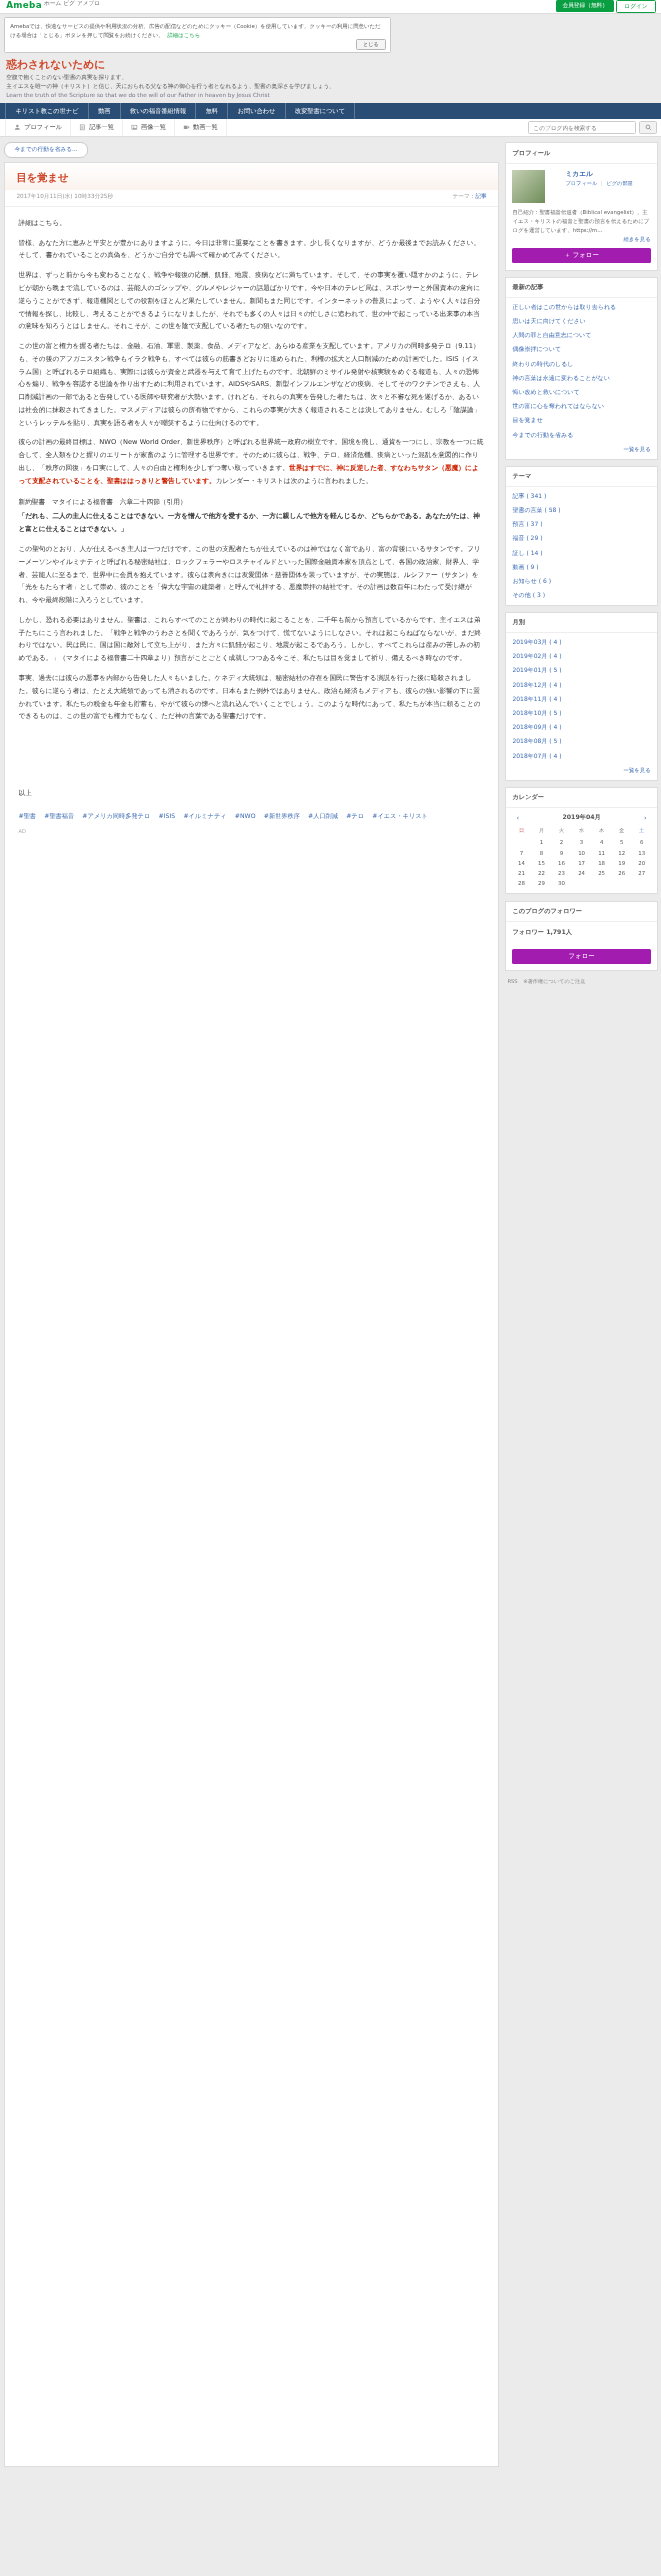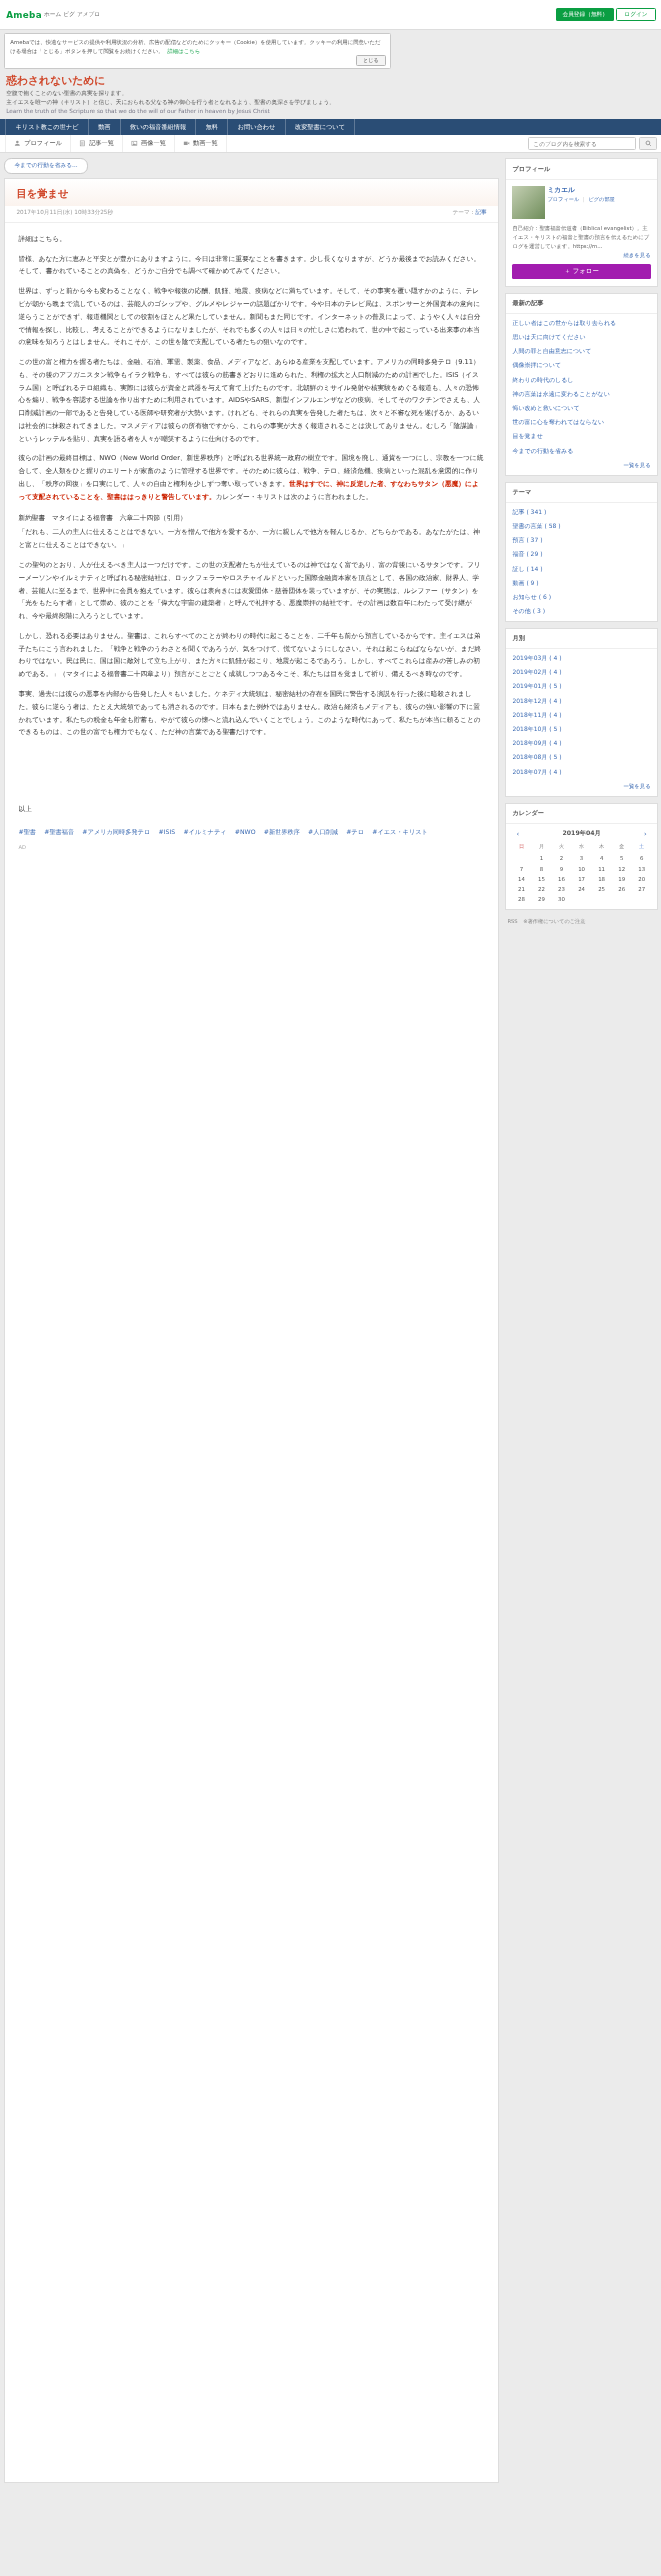--- a/index.html
+++ b/index.html
@@ -2,21 +2,21 @@
 <html lang="ja" style="font-size:8.2px"><head>
 <meta charset="utf-8">
 <style>
   *{margin:0;padding:0;box-sizing:border-box;}
   html,body{width:662px;height:3091px;overflow:hidden;}
   body{font-family:"DejaVu Sans","Liberation Sans",sans-serif;background:#ebebeb;color:#333;font-size:6.2px;}
   a{text-decoration:none;cursor:pointer;}
   button{cursor:pointer;font-family:inherit;}
 
   
-  .topbar{height:30px;background:#fff;border-bottom:0.5px solid #ddd;display:flex;align-items:center;padding:0 6.2px;gap:2px;}
+  .topbar{height:14px;background:#fff;border-bottom:0.5px solid #ddd;display:flex;align-items:flex-start;padding:0 6.2px;gap:2px;}
   .logo{color:#0a9e42;font-weight:bold;font-size:8.8px;letter-spacing:0.3px;}
   .topbar-link{color:#666;font-size:5.7px;}
   .topbar-spacer{flex:1;}
   .btn-register{background:#0a9e42;color:#fff;border:none;border-radius:1.5px;font-size:5.7px;padding:2.1px 6.2px;}
   .btn-login{background:#fff;color:#0a9e42;border:0.5px solid #0a9e42;border-radius:1.5px;font-size:5.7px;padding:1.5px 7.2px;}
 
   
   .notice-wrap{padding:3.1px 4.1px 2.1px;}
   .notice{width:387px;background:#fff;border:0.5px solid #c9c9c9;border-radius:1.5px;padding:4.1px 5.2px 13.4px;font-size:5.4px;color:#555;line-height:1.55;position:relative;}
   .notice .link{color:#0a9e42;margin-left:2.1px;}
@@ -50,33 +50,33 @@
   .prev-pill{display:inline-block;background:#fff;border:0.5px solid #c9c9c9;border-radius:7.2px;color:#3b6ab2;font-size:5.7px;padding:2.6px 9.3px;margin-bottom:4.1px;}
 
   .card{background:#fff;border:0.5px solid #ddd;}
   .post-card{padding-bottom:9.3px;}
   .post-title{color:#d0482b;font-size:10.3px;font-weight:bold;padding:8.2px 11.3px 5.2px;background:linear-gradient(#ffffff,#fbf3ee);}
   .post-meta{display:flex;justify-content:space-between;padding:3.1px 11.3px 5.2px;border-bottom:0.5px solid #eee;font-size:5.7px;color:#999;}
   .theme-link{color:#3b6ab2;}
   .post-body{padding:9.3px 13.4px 0;font-size:6.7px;line-height:1.9;color:#333;}
   .body-p{margin-bottom:7.2px;}
   .quote-title{margin:8.2px 0 2.1px;}
-  .quote{font-weight:normal;margin-bottom:7.2px;}
+  .quote{font-weight:bold;margin-bottom:7.2px;}
   .em{color:#cc2200;font-weight:bold;}
   .body-spacer{height:57px;}
 
   .tags{padding:5.2px 13.4px 1px;display:flex;flex-wrap:wrap;gap:2.1px 8.2px;}
   .tag{color:#3b6ab2;font-size:6.2px;}
   .ad-label{padding:5.2px 13.4px 0;color:#aaa;font-size:5.2px;}
   .ad-space{height:1623px;}
 
   
   .side-card{background:#fff;border:0.5px solid #ddd;margin-bottom:6.2px;}
   .side-head{font-size:6.2px;font-weight:bold;color:#555;padding:5.2px 6.2px;border-bottom:0.5px solid #eee;}
-  .profile-row{padding:6.2px 6.2px 2.1px;display:flex;gap:2px;}
+  .profile-row{padding:6.2px 6.2px 2.1px;display:flex;gap:20px;}
   .p-avatar{width:33px;height:33px;background:linear-gradient(135deg,#c5d0b4,#6f8d5a);flex:none;}
   .p-name{color:#3b6ab2;font-size:6.7px;font-weight:bold;display:block;}
   .p-links{font-size:5.2px;margin-top:2.1px;}
   .p-links a{color:#3b6ab2;}
   .p-links .sep{color:#bbb;margin:0 2.1px;}
   .p-intro{font-size:5.4px;color:#666;line-height:1.6;padding:3.1px 6.2px 0;}
   .p-more{display:block;text-align:right;font-size:5.4px;color:#3b6ab2;padding:2.1px 6.2px 0;}
   .side-follow-btn{display:block;margin:5.2px 6.2px 6.2px;background:#a21caf;color:#fff;text-align:center;border:none;border-radius:1.5px;font-size:6.4px;padding:3px 0;width:calc(100% - 12.4px);}
   .side-list{list-style:none;padding:2.1px 0;}
   .side-list a{display:block;color:#3b6ab2;font-size:6px;padding:2.6px 6.2px;}
@@ -351,20 +351,27 @@
           <span class="cal-day">28</span>
           <span class="cal-day">29</span>
           <span class="cal-day">30</span>
           <span class="cal-day"></span>
           <span class="cal-day"></span>
           <span class="cal-day"></span>
           <span class="cal-day"></span>
         </div>
     </div>
 
+    <div class="side-card">
+      <div class="side-head">このブログのフォロワー</div>
+      <div class="followers-body">
+        <div class="followers-count">フォロワー 1,791人</div>
+      </div>
+      <button class="side-follow-btn">フォロー</button>
+    </div>
 
     <div class="rss-row">
       <a>RSS</a>
       <a>※著作権についてのご注意</a>
     </div>
 
   </aside>
 </div>
 
 

